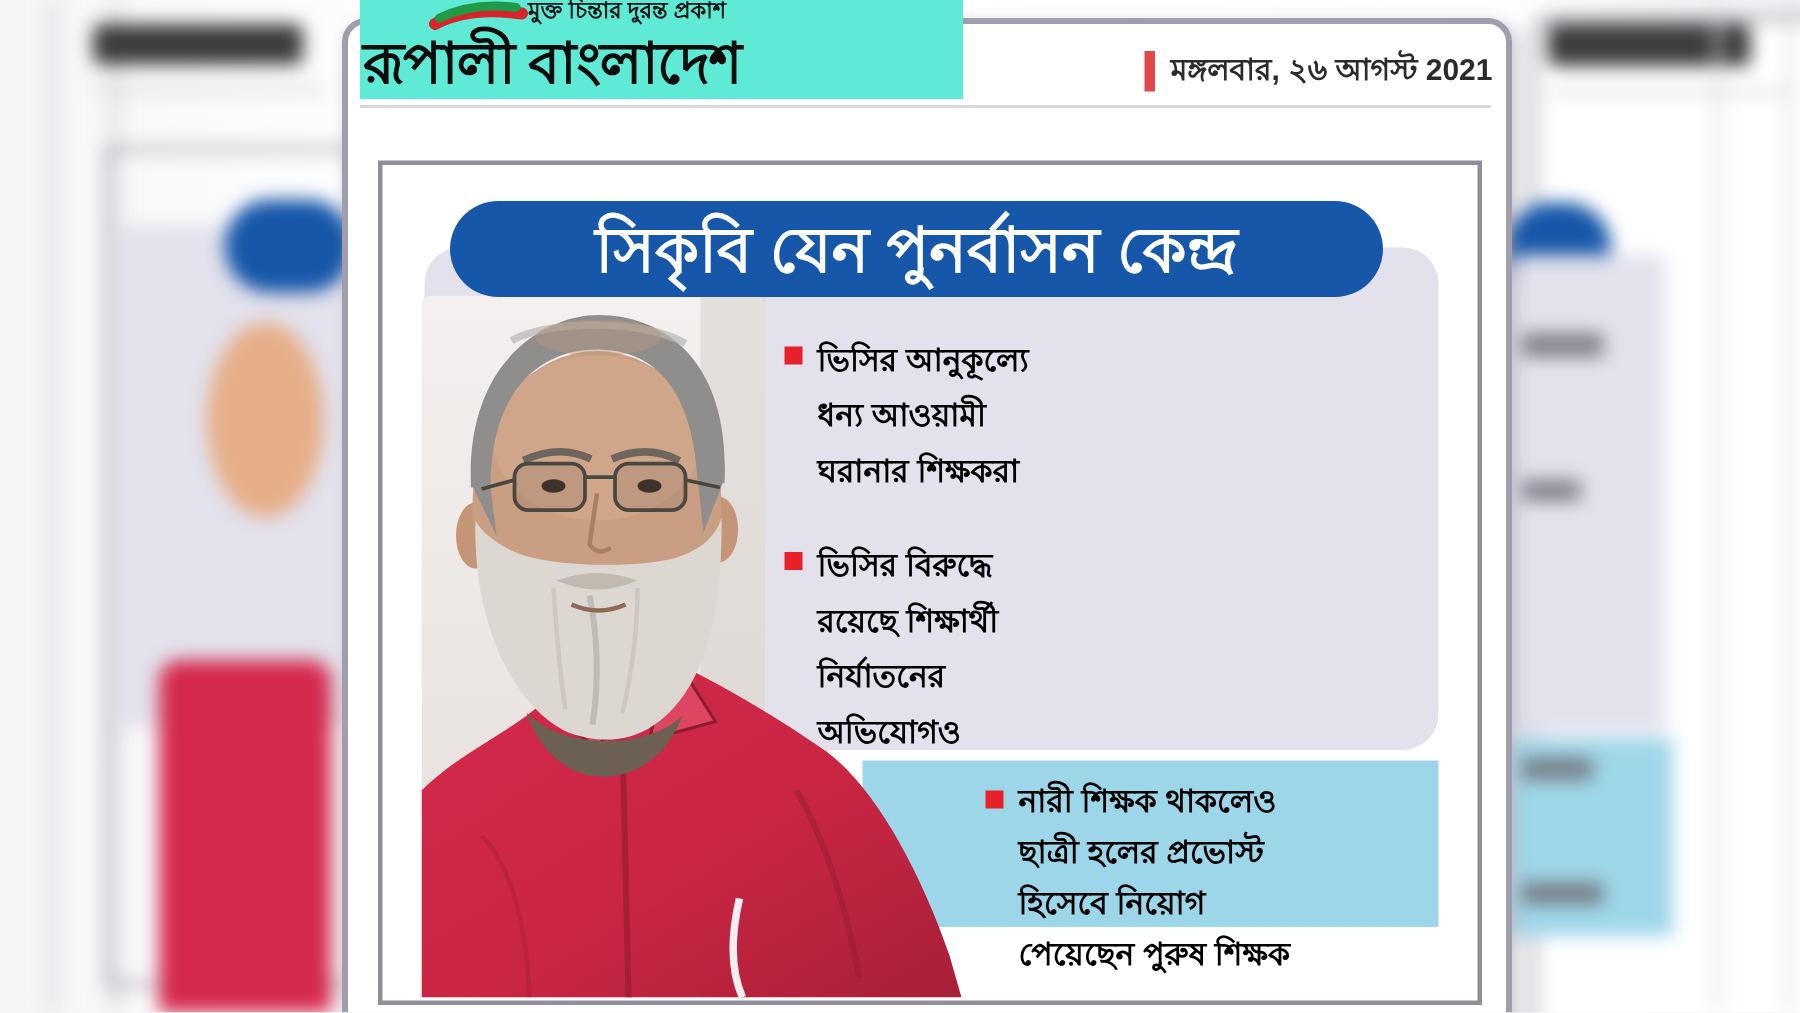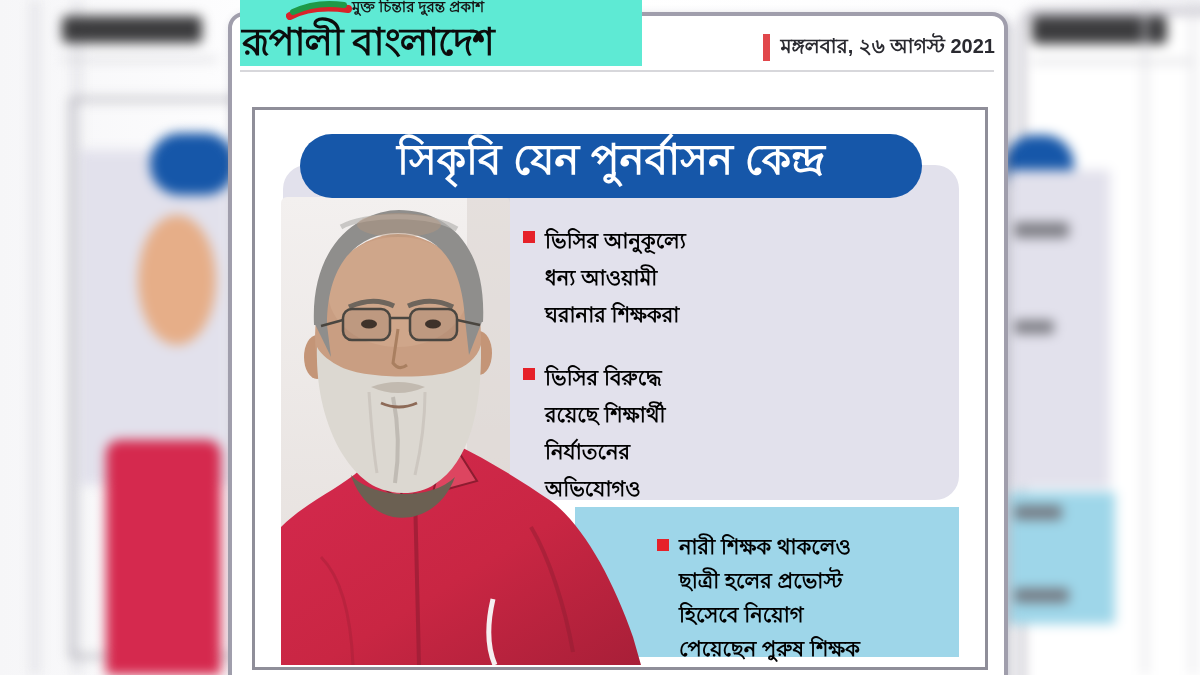--- a/index.html
+++ b/index.html
@@ -40,25 +40,25 @@
   .date-bar{width:7px;height:27px;background:#e1474b;}
   .date-text{font-size:20px;font-weight:700;color:#2a2a30;white-space:nowrap;}
 
   .separator{position:absolute;left:8px;top:54px;width:754px;height:2px;background:#d7d7db;}
 
   .frame{position:absolute;left:20px;top:91px;width:736px;height:563px;
          border:3px solid #8f8e99;background:#ffffff;}
 
   .lavender{position:absolute;left:28px;top:55px;width:676px;height:335px;
             background:#e2e1ec;border-radius:24px;z-index:1;}
-  .bluebox{position:absolute;left:320px;top:397px;width:384px;height:150px;
-           background:#9ed6e9;z-index:1;padding:23px 0 0 82px;}
+  .bluebox{position:absolute;left:320px;top:397px;width:384px;height:111px;
+           background:#9ed6e9;z-index:1;padding:11px 0 0 82px;}
 
   .banner{position:absolute;left:45px;top:24px;width:622px;height:64px;border-radius:32px;
-          background:#1657a9;z-index:6;display:flex;align-items:flex-end;justify-content:center;}
+          background:#1657a9;z-index:6;display:flex;align-items:flex-start;justify-content:center;}
   .headline{color:#ffffff;font-size:42px;font-weight:700;white-space:nowrap;}
 
   .photo{position:absolute;left:26px;top:87px;width:360px;height:468px;z-index:3;}
 
   .col{position:absolute;width:218px;z-index:5;}
   .col1{left:268px;top:112px;}
   .col2{left:488px;top:112px;}
   .bullet{display:flex;align-items:flex-start;margin-bottom:26px;}
   .sq{flex:0 0 12px;width:12px;height:12px;background:#e62129;margin-top:9px;margin-right:10px;}
   .btxt{font-size:21px;font-weight:700;color:#000000;line-height:37px;white-space:pre-line;}

